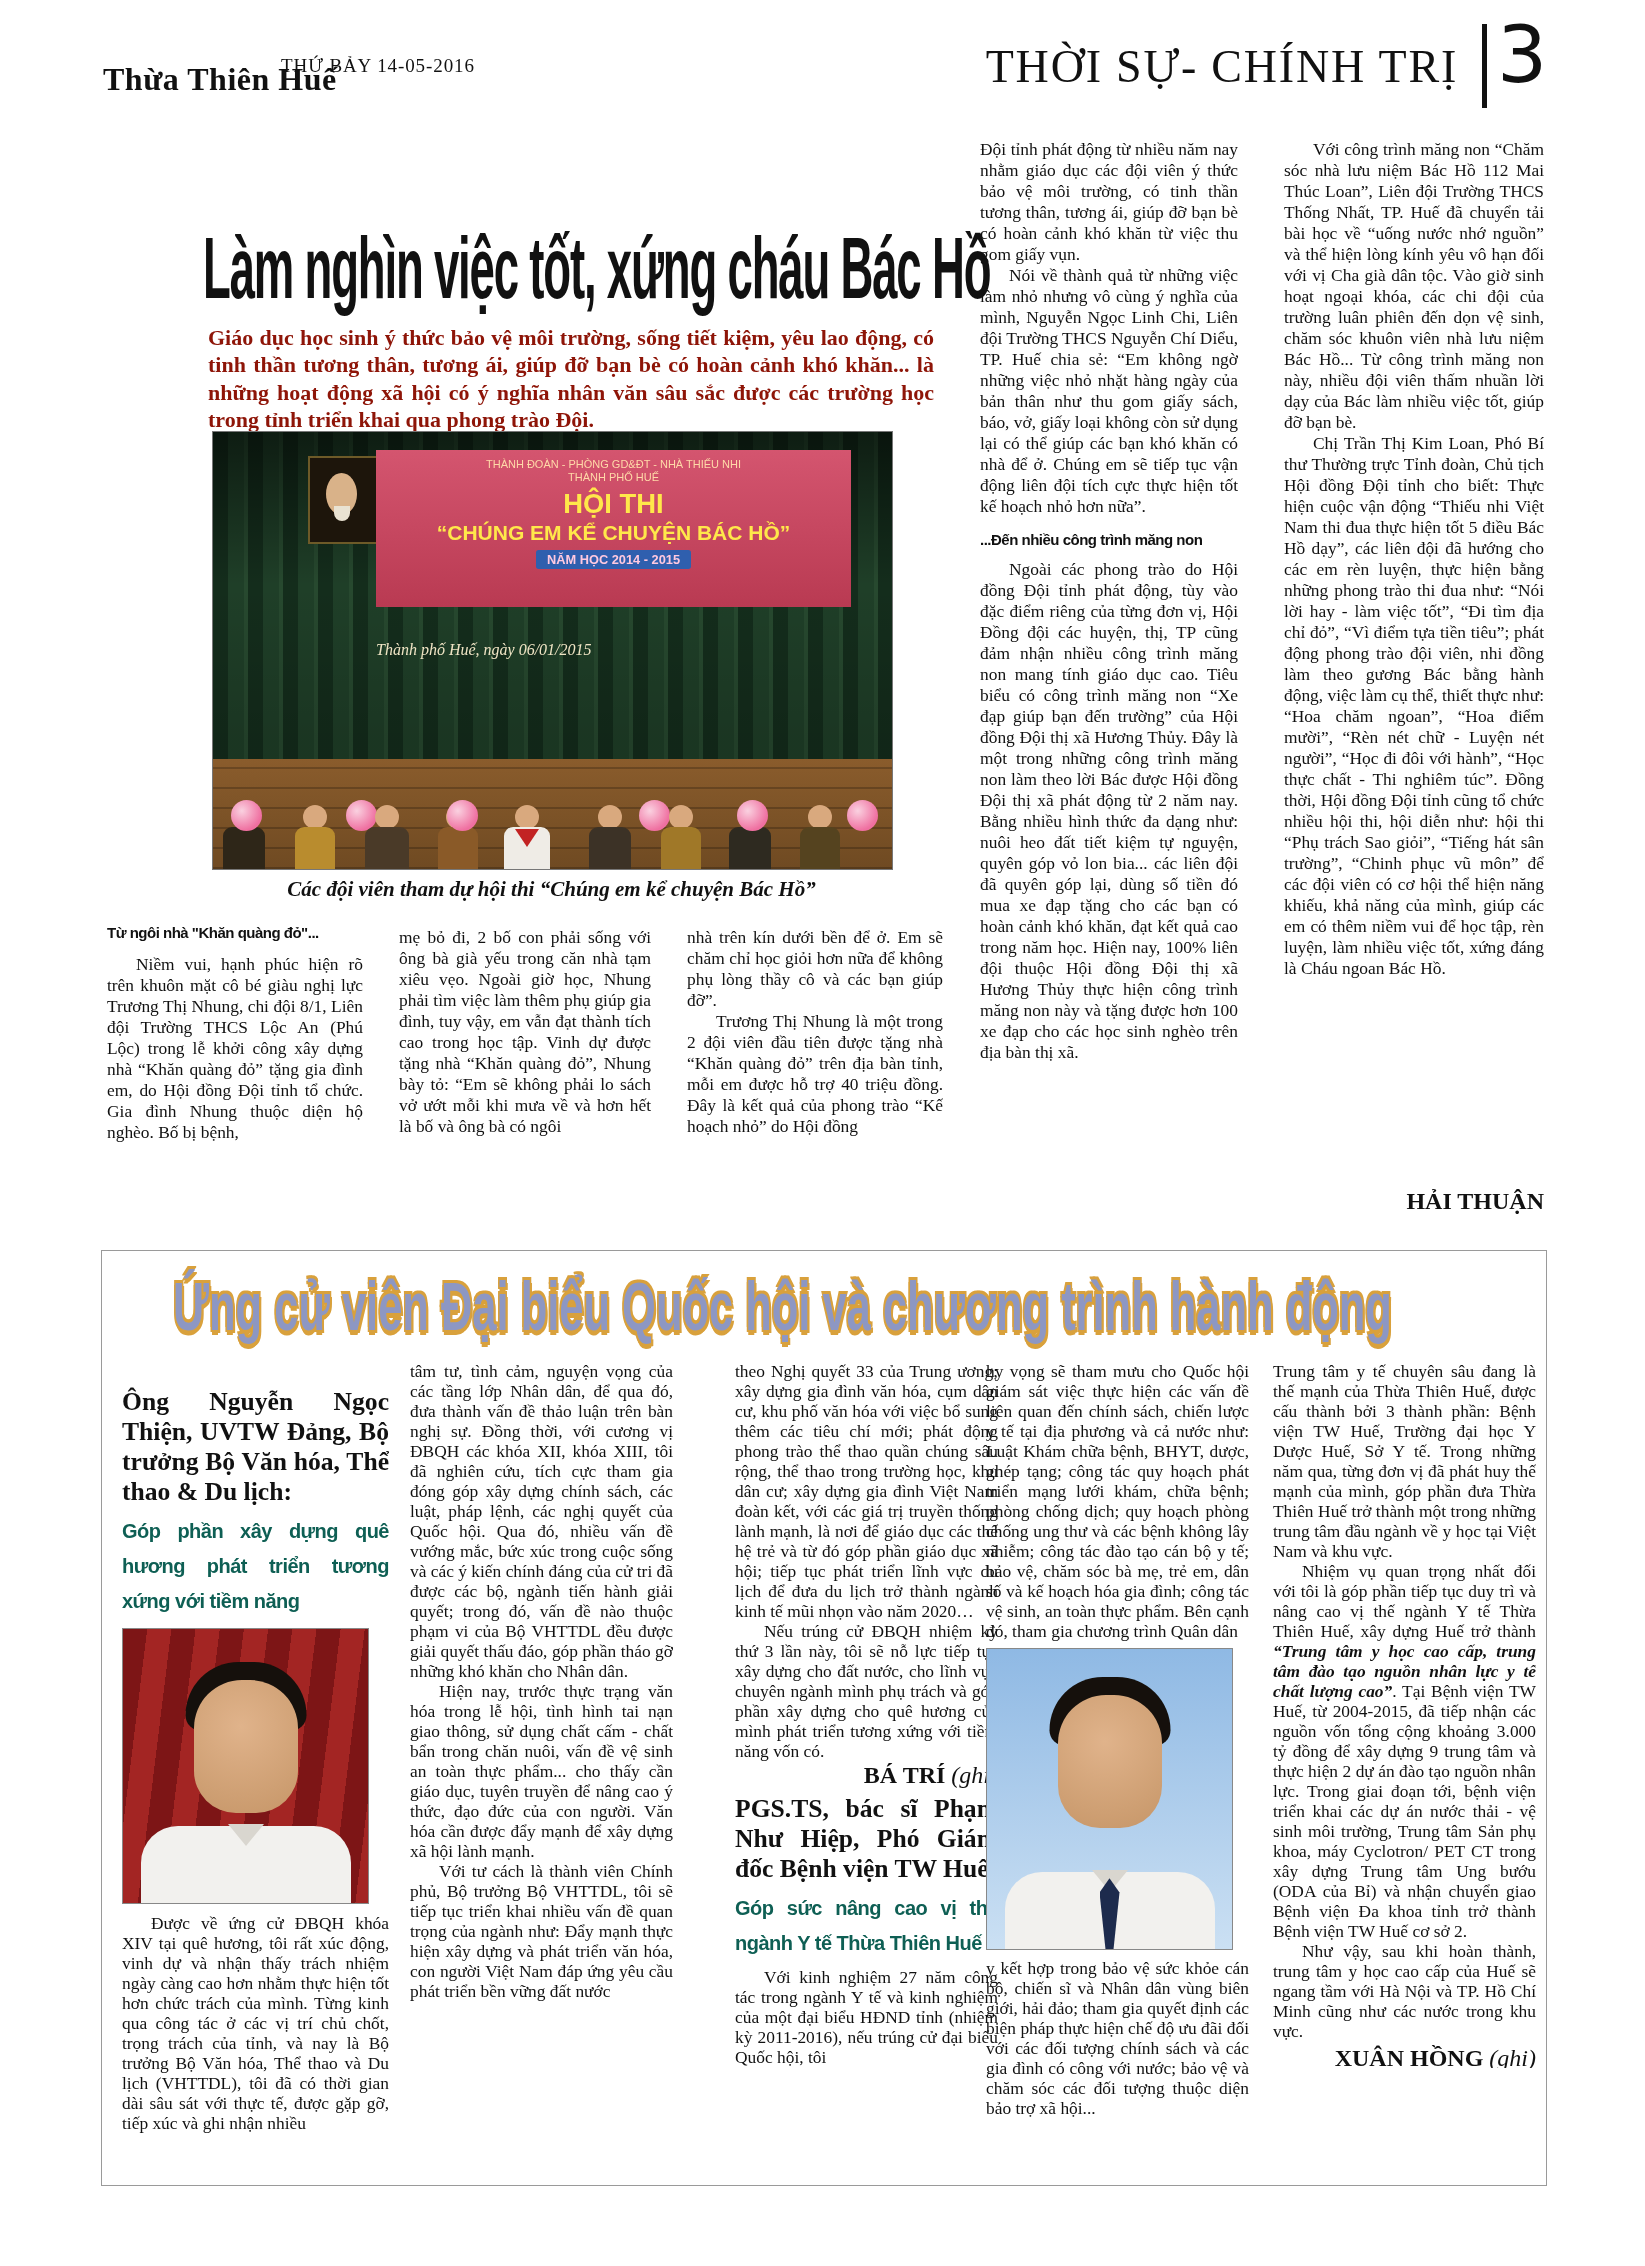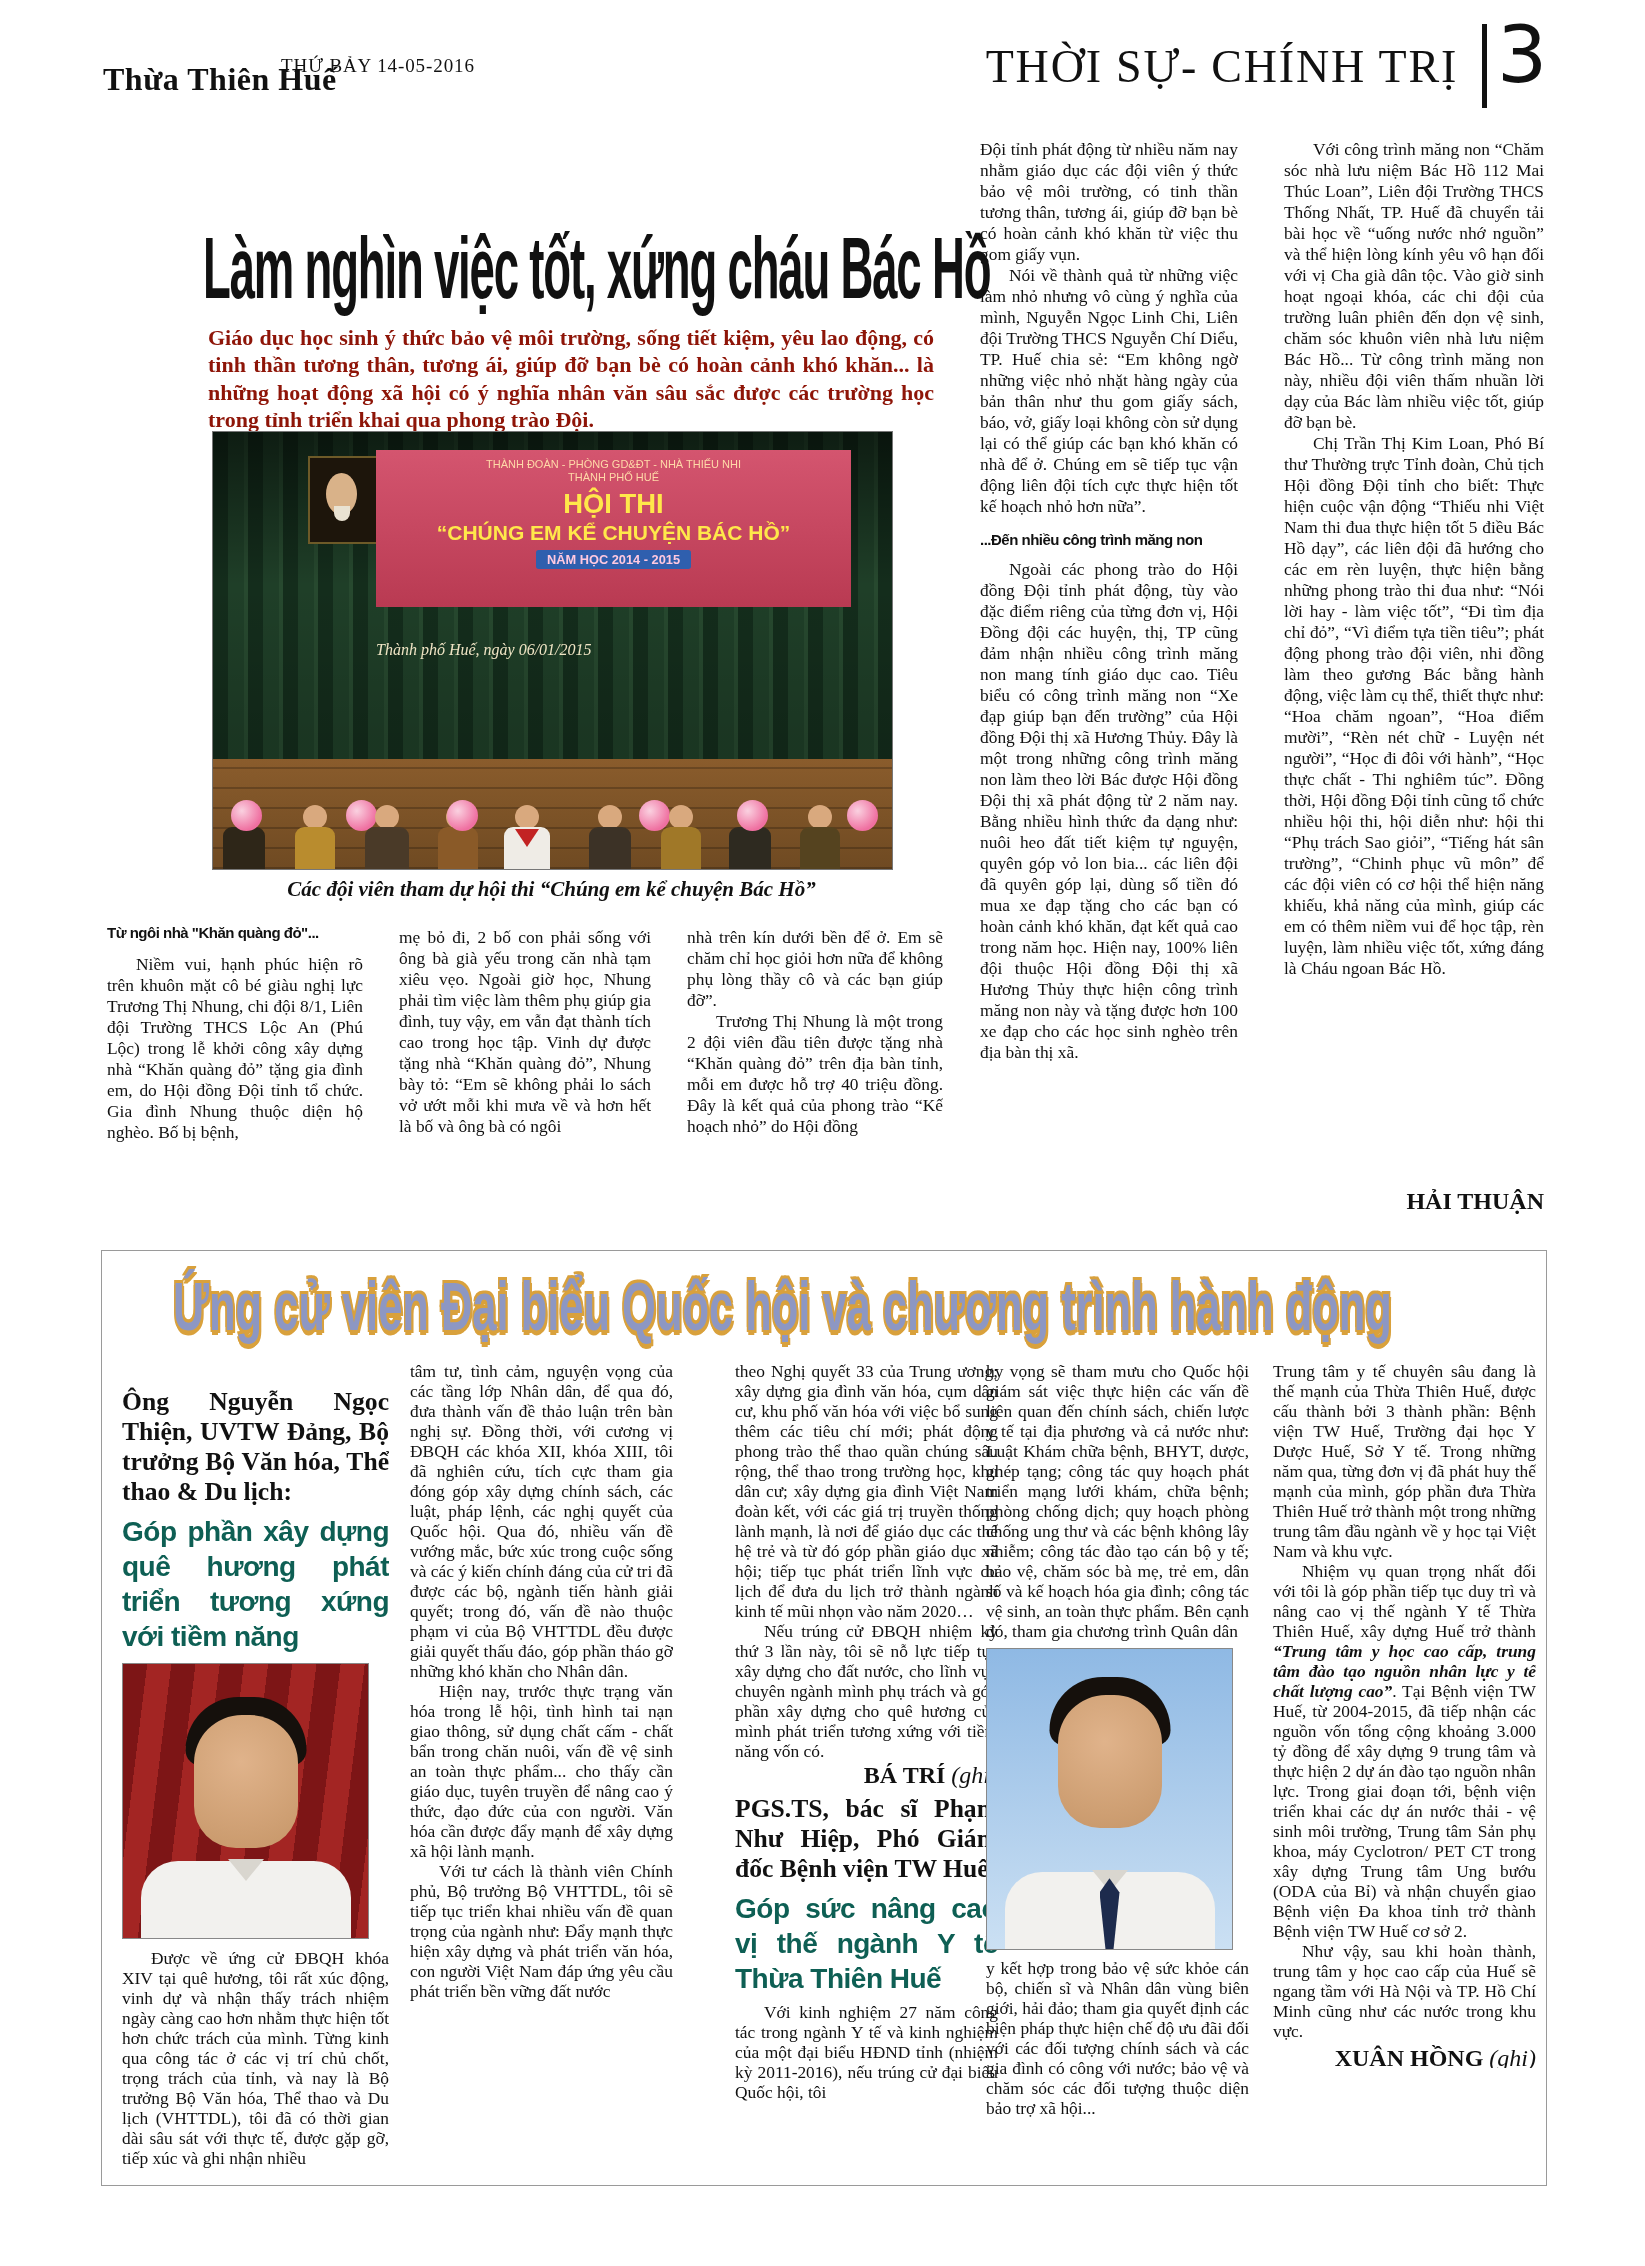--- a/index.html
+++ b/index.html
@@ -84,21 +84,21 @@
      text-shadow:2.7px 2.7px 0 #d9a13c,-1.8px -1.8px 0 #d9a13c,1.8px -1.8px 0 #d9a13c,-1.8px 1.8px 0 #d9a13c,0 3.7px 0 #d9a13c;}
   .c1{position:absolute;left:20px;top:108px;width:267px;margin-top:28px;}
   .c2{position:absolute;left:308px;top:110px;width:263px;}
   .c3{position:absolute;left:596px;top:110px;width:263px;margin-left:37px;}
   .c4{position:absolute;left:884px;top:110px;width:263px;}
   .c5{position:absolute;left:1171px;top:110px;width:263px;}
   .c1,.c2,.c3,.c4,.c5{max-height:813px;overflow:hidden;}
   .bodycol2{font-size:17.4px;line-height:20px;text-align:justify;}
   .bodycol2 p{margin:0;}
   .intro{font-weight:bold;font-size:25.6px;line-height:30px;font-family:"Liberation Serif",serif;}
-  .teal-sub{font-family:"Liberation Sans",sans-serif;font-weight:bold;font-size:28px;
+  .teal-sub{font-family:"Liberation Sans",sans-serif;font-weight:bold;font-size:20px;
      line-height:35px;letter-spacing:-0.5px;color:#0e5f54;margin:7.3px 0 5.5px;}
   .bold-italic{font-weight:bold;font-style:italic;}
 
   .photo-thien{position:relative;width:245px;height:274px;margin:9.1px 0 9.1px;overflow:hidden;
      background:repeating-linear-gradient(97deg,#7d1516 0 24px,#a32523 24px 48px);border:0.9px solid #888;}
   .photo-hiep{position:relative;width:245px;height:300px;margin:7.3px 0 7.3px;overflow:hidden;
      background:linear-gradient(180deg,#8fb9e4,#cbe0f3);border:0.9px solid #888;}
   .por-hair{position:absolute;left:50%;transform:translateX(-50%);width:121px;height:69px;
      background:#15100c;border-radius:55px 55px 16.4px 16.4px;}
   .por-face{position:absolute;left:50%;transform:translateX(-50%);width:104px;height:133px;

